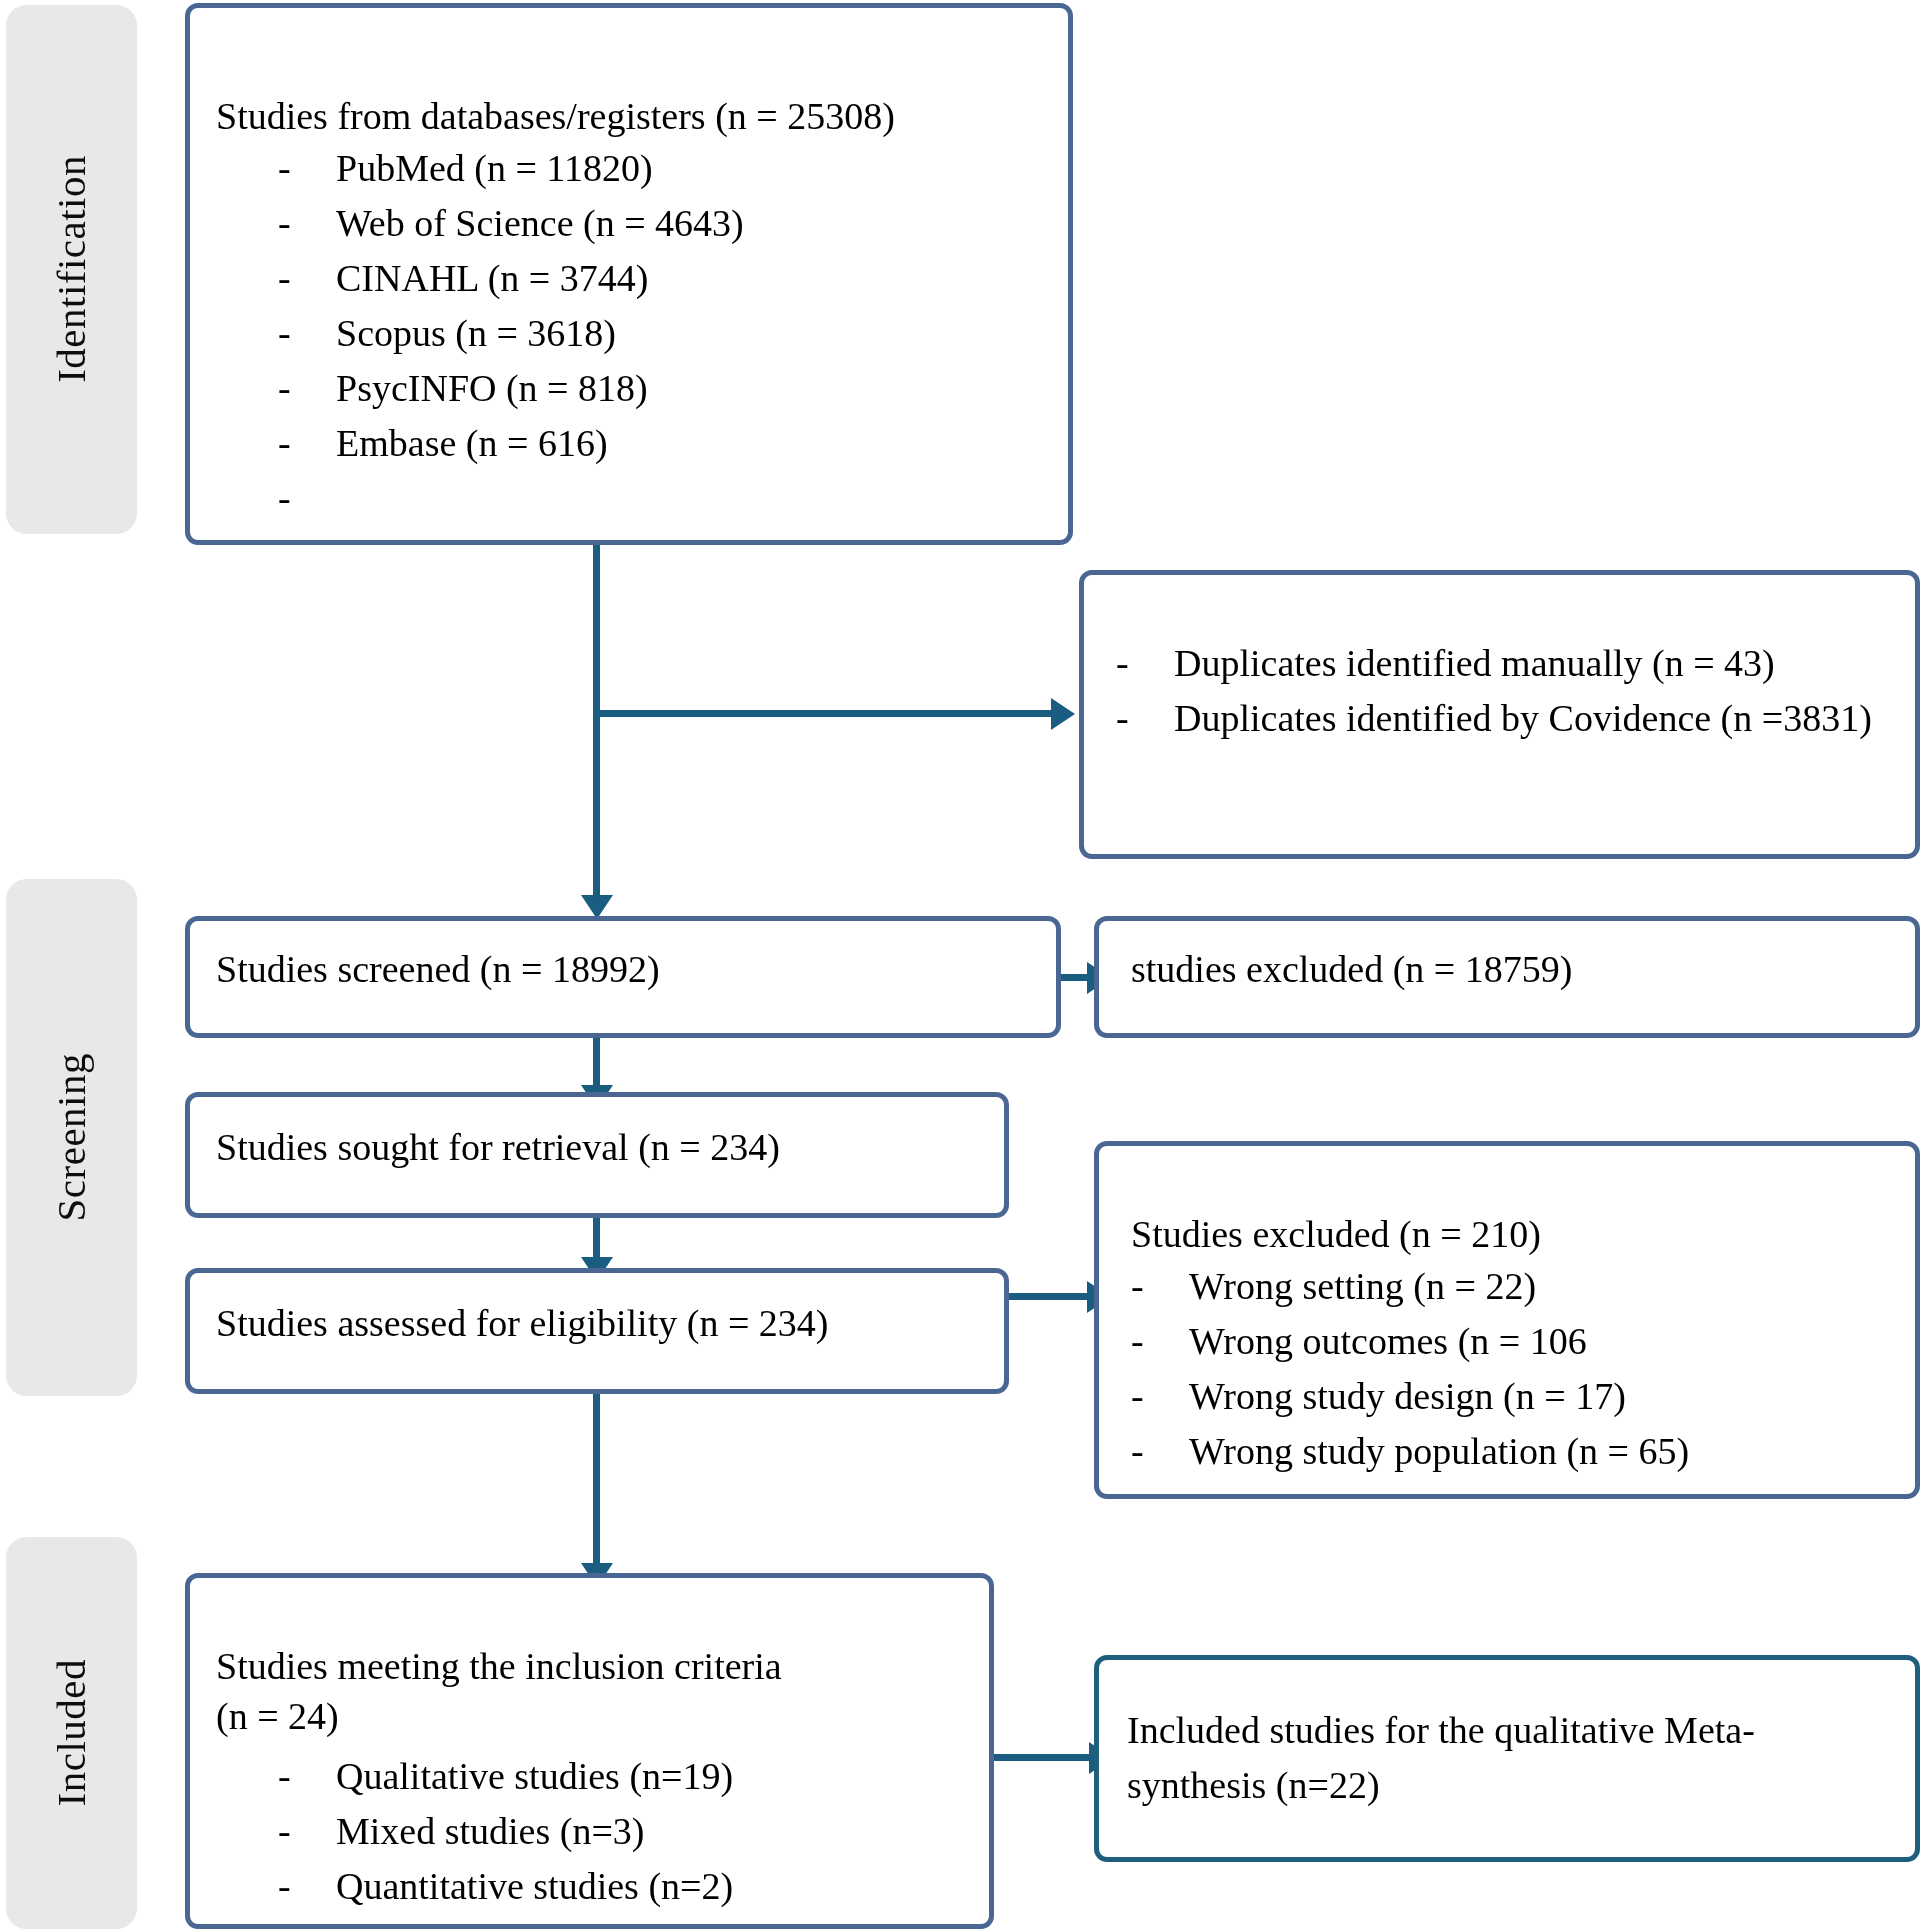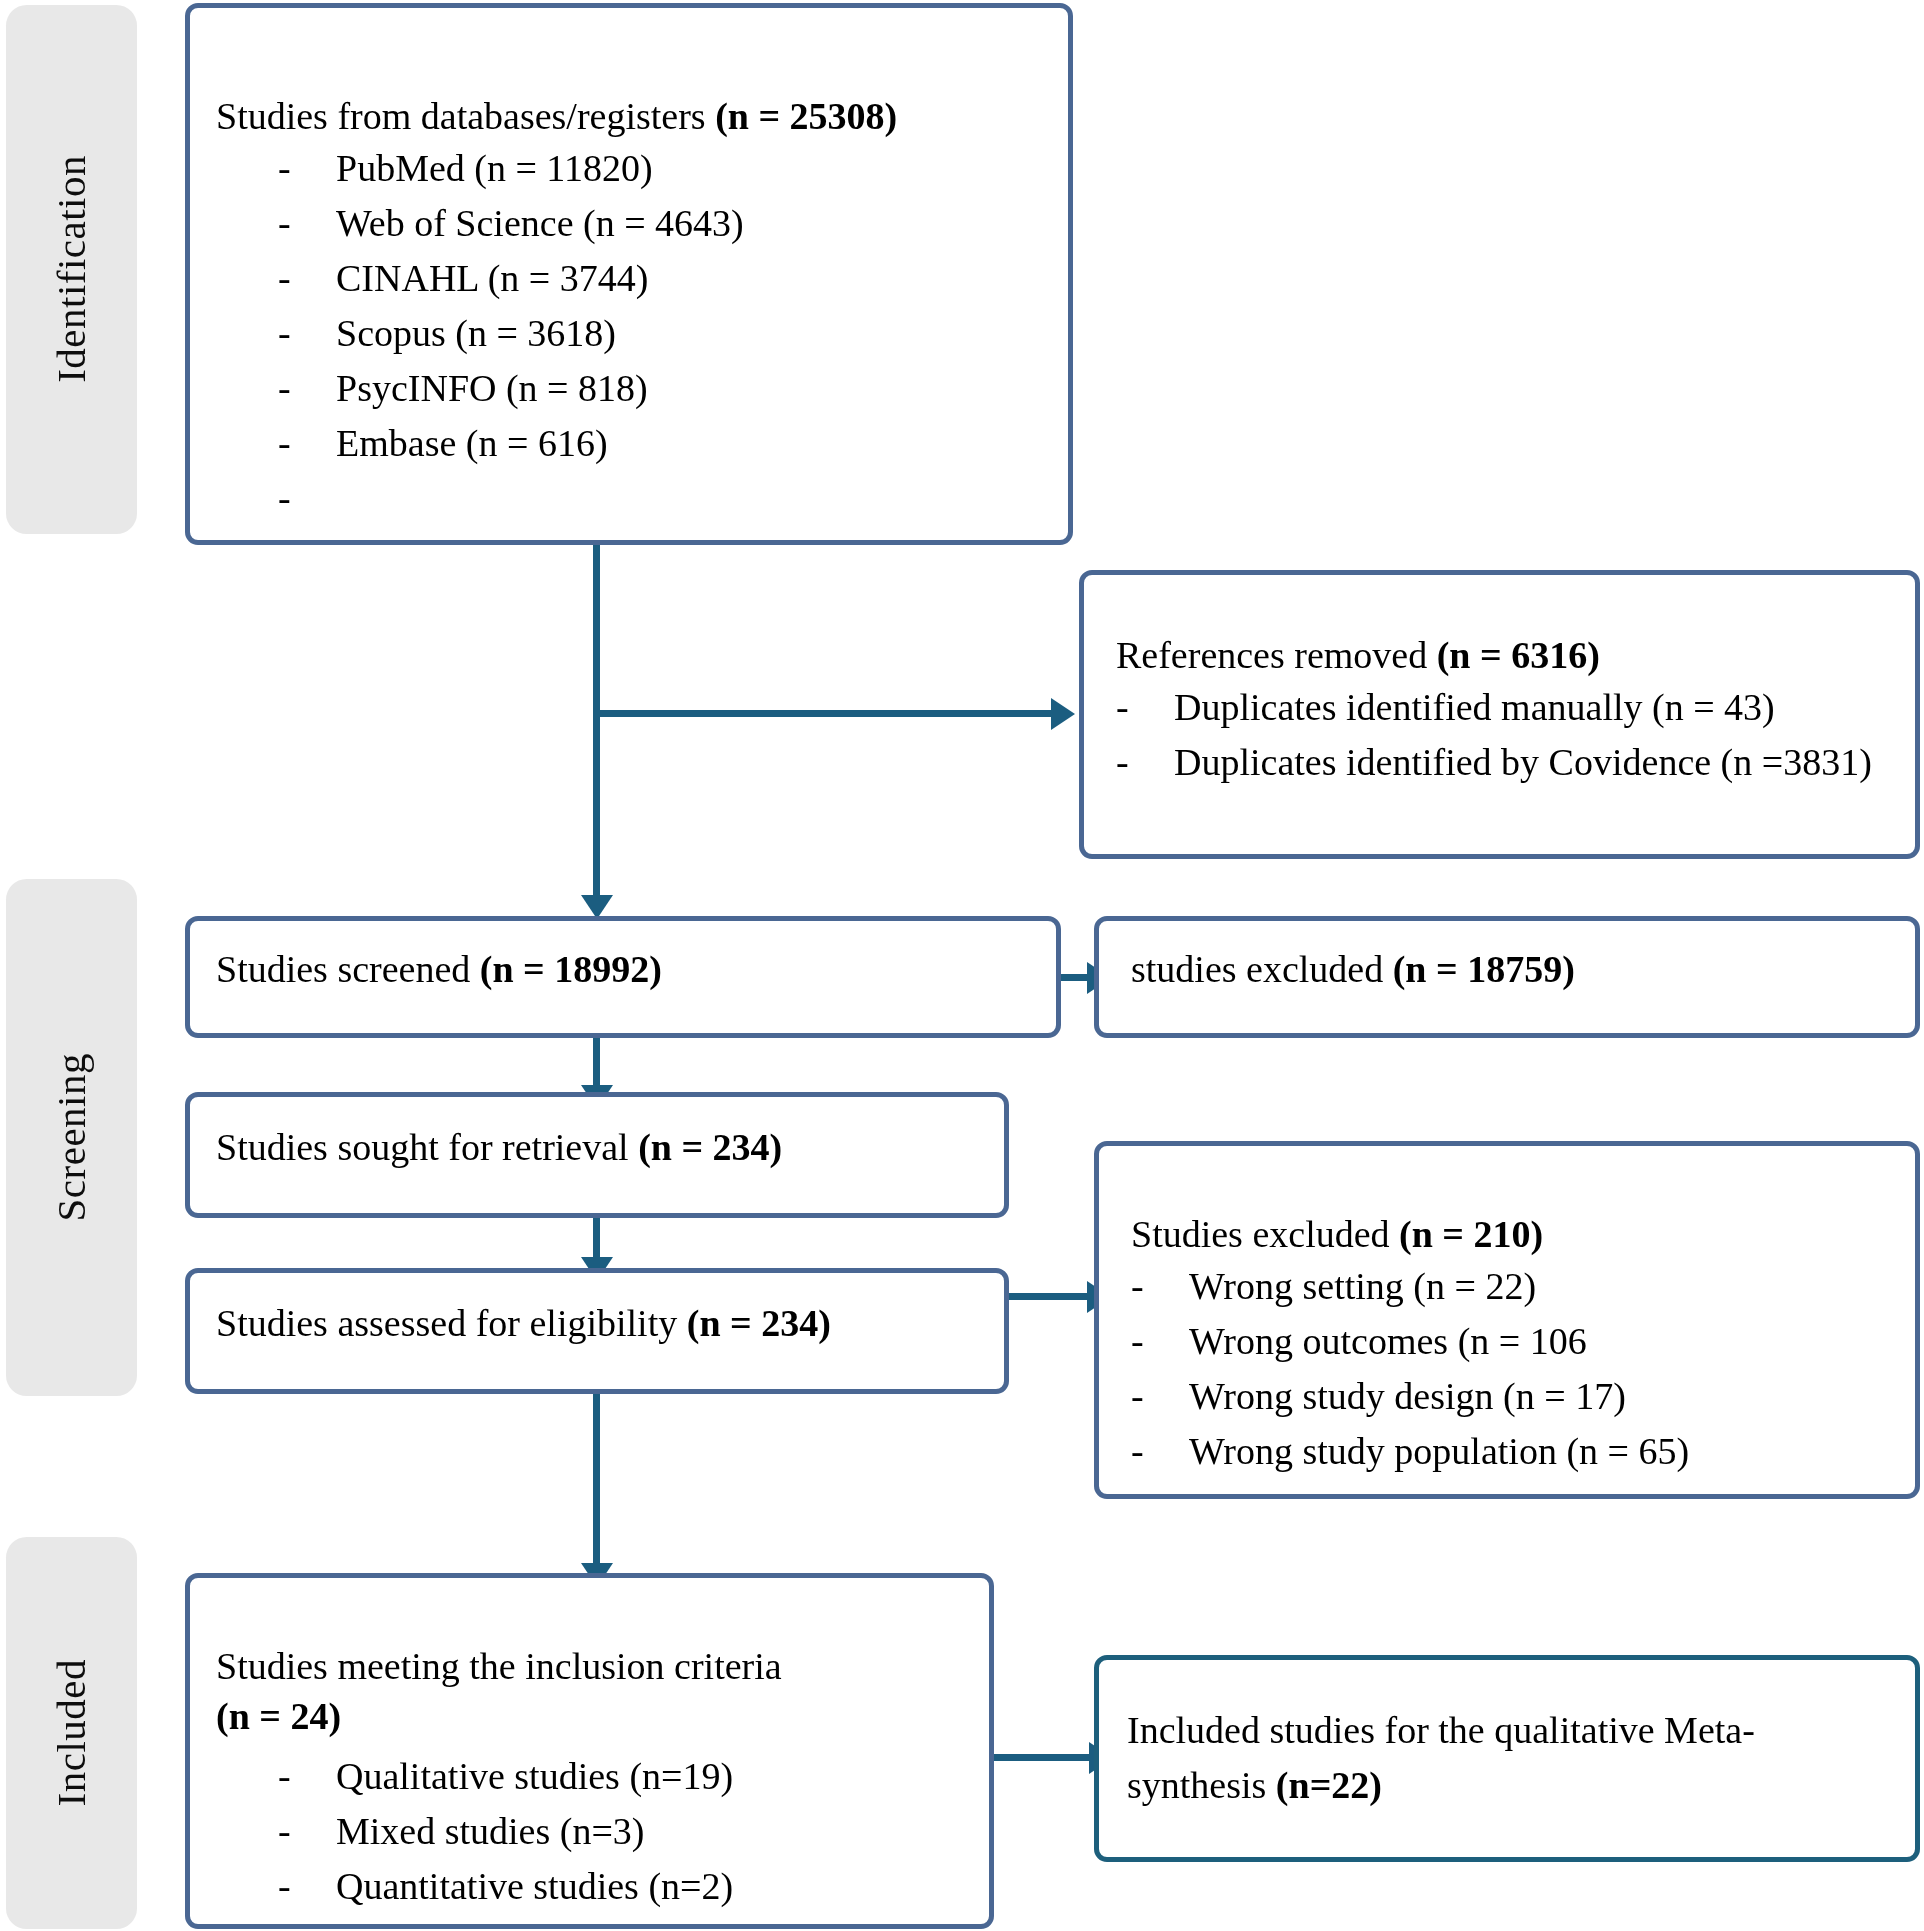--- a/index.html
+++ b/index.html
@@ -50,21 +50,21 @@
     left: 26px;
     right: 13px;
   }
 
   .box-title {
     font-size: 38px;
     line-height: 1.18;
     color: #000;
     margin: 0;
   }
-  .box-title b { font-weight: bold; }
+  .box-title b { font-weight: normal; }
 
   ul.dashlist {
     list-style: none;
     margin: 5.6px 0 0 0;
     padding: 0;
   }
   ul.dashlist.indent { padding-left: 62px; }
   ul.dashlist li {
     position: relative;
     font-size: 38px;
@@ -158,23 +158,20 @@
         <li><span class="dash">-</span><span>Scopus (n = 3618)</span></li>
         <li><span class="dash">-</span><span>PsycINFO (n = 818)</span></li>
         <li><span class="dash">-</span><span>Embase (n = 616)</span></li>
         <li><span class="dash">-</span></li>
       </ul>
     </div>
   </div>
 
   <div class="box" style="left:1079px; top:570px; width:841px; height:289px;">
     <div class="box-inner" style="top:58px; left:32px; right:19px;">
-      <p class="box-title">
-        <span>References removed </span><b>(n = 6316)</b>
-      </p>
       <ul class="dashlist">
         <li><span class="dash">-</span><span>Duplicates identified manually (n = 43)</span></li>
         <li><span class="dash">-</span><span>Duplicates identified by Covidence (n =3831)</span></li>
       </ul>
     </div>
   </div>
 
   <div class="box" style="left:185px; top:916px; width:876px; height:122px;">
     <div class="box-inner" style="top:26px;">
       <p class="box-title">

